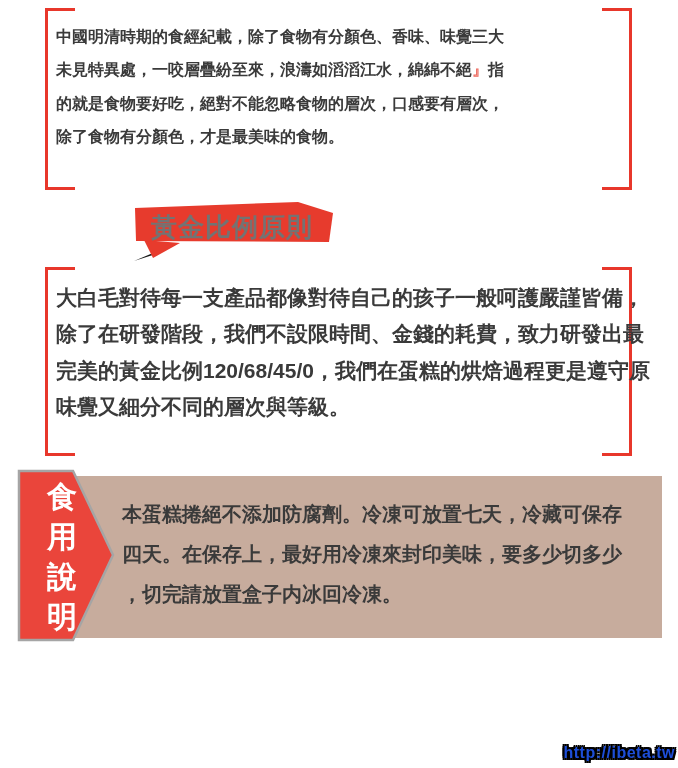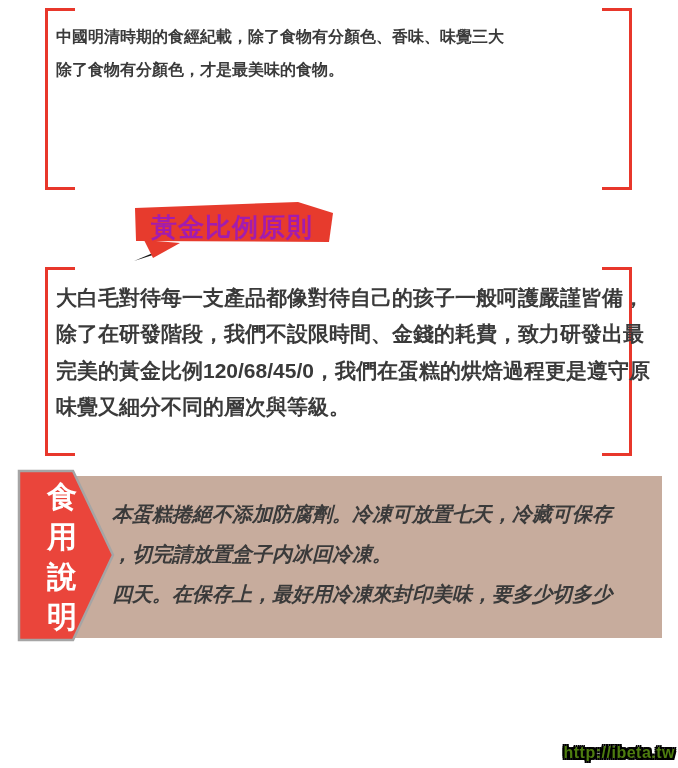--- a/index.html
+++ b/index.html
@@ -35,65 +35,66 @@
 
   .red-seg { color:var(--quote-red,#ED6A5F); }
 
   
   #ribbon { position:absolute; left:126px; top:200px; width:216px; height:64px; }
   #ribbon svg { position:absolute; left:0; top:0; }
   .ribbon-main, .ribbon-tail { fill:var(--ribbon-red,#E73B2D); }
   .ribbon-shadow { fill:#1a1a1a; }
   #ribbon .ribbon-label {
     position:absolute; left:25px; top:10px;
-    color:#a21caf; font-size:26px; font-weight:bold; letter-spacing:1px;
+    color:#737373; font-size:26px; font-weight:bold; letter-spacing:1px;
     white-space:nowrap;
   }
 
   
   #tan-box {
     position:absolute; left:35px; top:476px; width:627px; height:162px;
     background:var(--tan-bg,#C7AC9D);
   }
   #tan-box .tan-text {
-    position:absolute; left:77px; top:18px;
+    position:absolute; left:87px; top:18px;
     font-size:20px; line-height:40px; font-weight:600;
     color:var(--text-dark,#3A3A3A);
-    font-style:italic;
   }
   #usage-arrow { position:absolute; left:17px; top:469px; width:99px; height:173px; }
   #usage-arrow svg { position:absolute; left:0; top:0; }
   .arrow-shape { fill:var(--arrow-red,#EA453B); stroke:#A5A5A5; stroke-width:2.5; }
   #usage-arrow .arrow-label {
     position:absolute; left:27px; top:8px; width:36px;
     color:#ffffff; font-size:30px; font-weight:bold; text-align:center;
   }
   #usage-arrow .arrow-label div { height:40px; line-height:40px; }
 
   
   #watermark {
     position:absolute; right:3px; top:744px;
-    font-size:16px; font-weight:bold; color:#4d7c0f; letter-spacing:0.5px;
+    font-size:16px; font-weight:bold; color:#1d4ed8; letter-spacing:0.5px;
     text-shadow:
       -2px -2px 0 #000, 2px -2px 0 #000, -2px 2px 0 #000, 2px 2px 0 #000,
       -2px 0 0 #000, 2px 0 0 #000, 0 -2px 0 #000, 0 2px 0 #000;
   }
 </style>
 </head>
 <body>
 
 <div class="canvas">
 
   <div class="bracket-block" id="intro-block">
     <span class="bracket-foot tl"></span>
     <span class="bracket-foot tr"></span>
     <span class="bracket-foot bl"></span>
     <span class="bracket-foot br"></span>
     <div class="para-inner">
       <div class="para-line"><span>中國明清時期的食經紀載，除了食物有分顏色、香味、味覺三大</span></div>
+      <div class="para-line"><span>未見特異處，一咬層疊紛至來，浪濤如滔滔江水，綿綿不絕</span><span class="red-seg">』</span><span>指</span></div>
+      <div class="para-line"><span>的就是食物要好吃，絕對不能忽略食物的層次，口感要有層次，</span></div>
       <div class="para-line"><span>除了食物有分顏色，才是最美味的食物。</span></div>
     </div>
   </div>
 
   <div id="ribbon">
     <span>
       <svg width="216" height="64" viewBox="0 0 216 64" aria-hidden="true">
         <polygon class="ribbon-shadow" points="34,50 8,61 30,54"></polygon>
         <polygon class="ribbon-tail" points="18,40 54,43 27,58"></polygon>
         <polygon class="ribbon-main" points="9,8 172,2 207,13 203,42 10,41"></polygon>
@@ -111,22 +112,22 @@
       <div class="para-line">大白毛對待每一支產品都像對待自己的孩子一般呵護嚴謹皆備，</div>
       <div class="para-line">除了在研發階段，我們不設限時間、金錢的耗費，致力研發出最</div>
       <div class="para-line">完美的黃金比例120/68/45/0，我們在蛋糕的烘焙過程更是遵守原</div>
       <div class="para-line">味覺又細分不同的層次與等級。</div>
     </div>
   </div>
 
   <div id="tan-box">
     <div class="tan-text">
       <div class="para-line">本蛋糕捲絕不添加防腐劑。冷凍可放置七天，冷藏可保存</div>
+      <div class="para-line">四天。在保存上，最好用冷凍來封印美味，要多少切多少</div>
       <div class="para-line">，切完請放置盒子内冰回冷凍。</div>
-      <div class="para-line">四天。在保存上，最好用冷凍來封印美味，要多少切多少</div>
     </div>
   </div>
 
   <div id="usage-arrow">
     <span>
       <svg width="99" height="173" viewBox="0 0 99 173" aria-hidden="true">
         <polygon class="arrow-shape" points="2,2 56,2 96,86 56,171 2,171"></polygon>
       </svg>
     </span>
     <div class="arrow-label">

